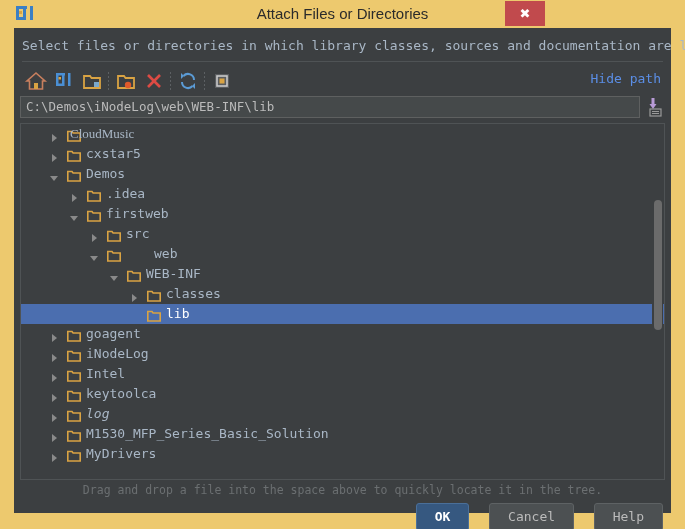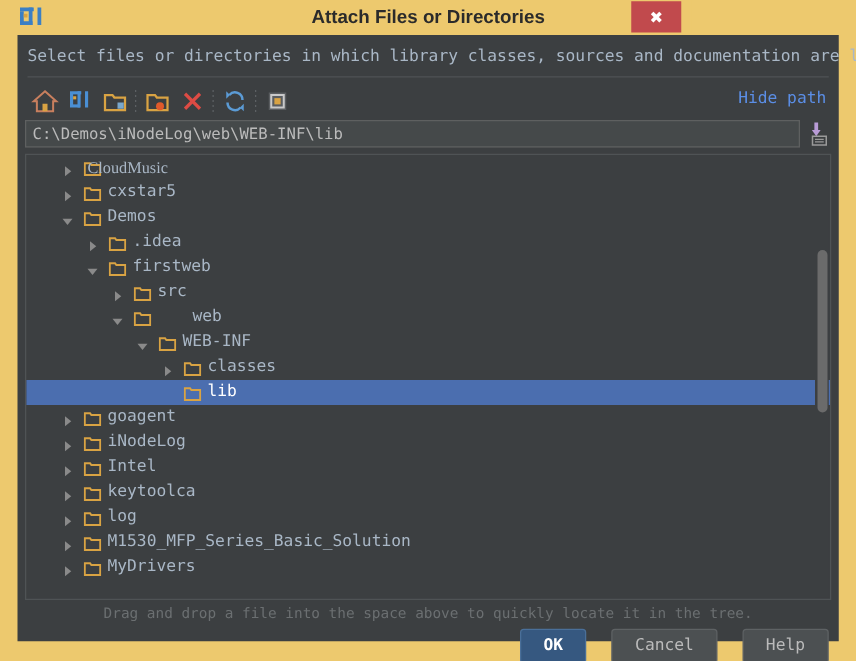--- a/index.html
+++ b/index.html
@@ -5,21 +5,21 @@
   html,body{margin:0;padding:0;}
   body{
     width:685px;height:529px;overflow:hidden;
     background:#f0cf74;
     font-family:"DejaVu Sans Mono","Liberation Mono",monospace;
     -webkit-font-smoothing:antialiased;
   }
   .window{position:absolute;left:0;top:0;width:685px;height:529px;background:#edc96e;}
 
   
-  .titlebar{position:absolute;left:0;top:0;width:553px;height:28px;background:#edc96e;font-weight:bold;}
+  .titlebar{position:absolute;left:0;top:0;width:553px;height:28px;background:#edc96e;}
   .app-logo{position:absolute;left:14px;top:4px;width:22px;height:20px;}
   .title-text{
     position:absolute;left:0;top:0;width:685px;height:28px;
     line-height:28px;text-align:center;color:#2b2b2b;font-size:15px;
     font-family:"Liberation Sans","DejaVu Sans",sans-serif;
   }
   .close-btn{
     position:absolute;right:8px;top:1px;width:40px;height:25px;
     background:#c14a4d;color:#fff;font-size:13px;line-height:25px;text-align:center;
     font-family:"Liberation Sans","DejaVu Sans",sans-serif;cursor:pointer;
@@ -326,21 +326,21 @@
               </svg></span>
             <span class="lbl" style="left: 65px;">keytoolca</span>
           </div>
           <div class="row">
             <span class="twisty" style="left: 28px;"><svg width="10" height="10" viewBox="0 0 10 10">
                 <path d="M3 1 L8 5 L3 9 Z" fill="#8a8a8a"></path>
               </svg></span>
             <span class="folder" style="left: 46px;"><svg width="14" height="12" viewBox="0 0 14 12">
                 <path d="M0.8 1.5 h4.2 l1.1 1.5 h7.1 v8 h-12.4 z" fill="none" stroke="#d9a343" stroke-width="1.6"></path>
               </svg></span>
-            <span class="lbl" style="left: 65px;">log</span>
+            <span class="lbl" style="left: 65px; font-style: italic;">log</span>
           </div>
           <div class="row">
             <span class="twisty" style="left: 28px;"><svg width="10" height="10" viewBox="0 0 10 10">
                 <path d="M3 1 L8 5 L3 9 Z" fill="#8a8a8a"></path>
               </svg></span>
             <span class="folder" style="left: 46px;"><svg width="14" height="12" viewBox="0 0 14 12">
                 <path d="M0.8 1.5 h4.2 l1.1 1.5 h7.1 v8 h-12.4 z" fill="none" stroke="#d9a343" stroke-width="1.6"></path>
               </svg></span>
             <span class="lbl" style="left: 65px;">M1530_MFP_Series_Basic_Solution</span>
           </div>

